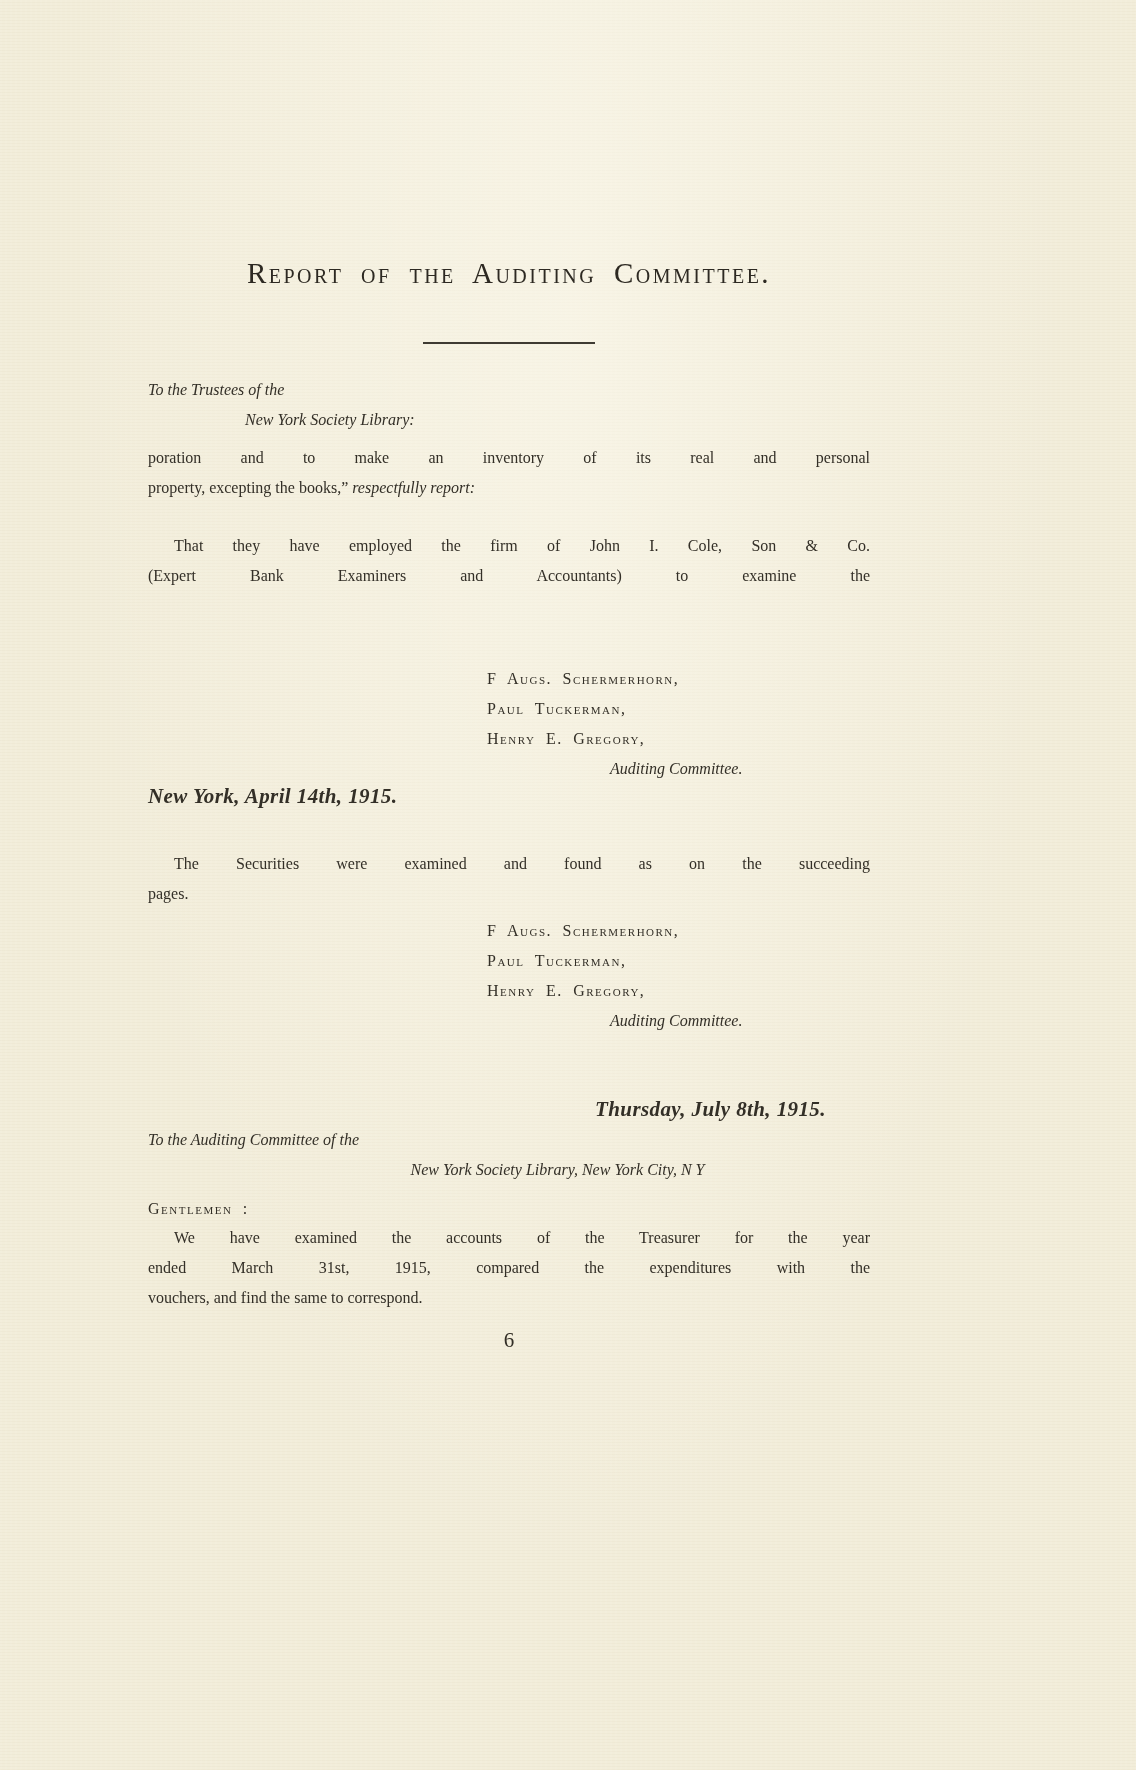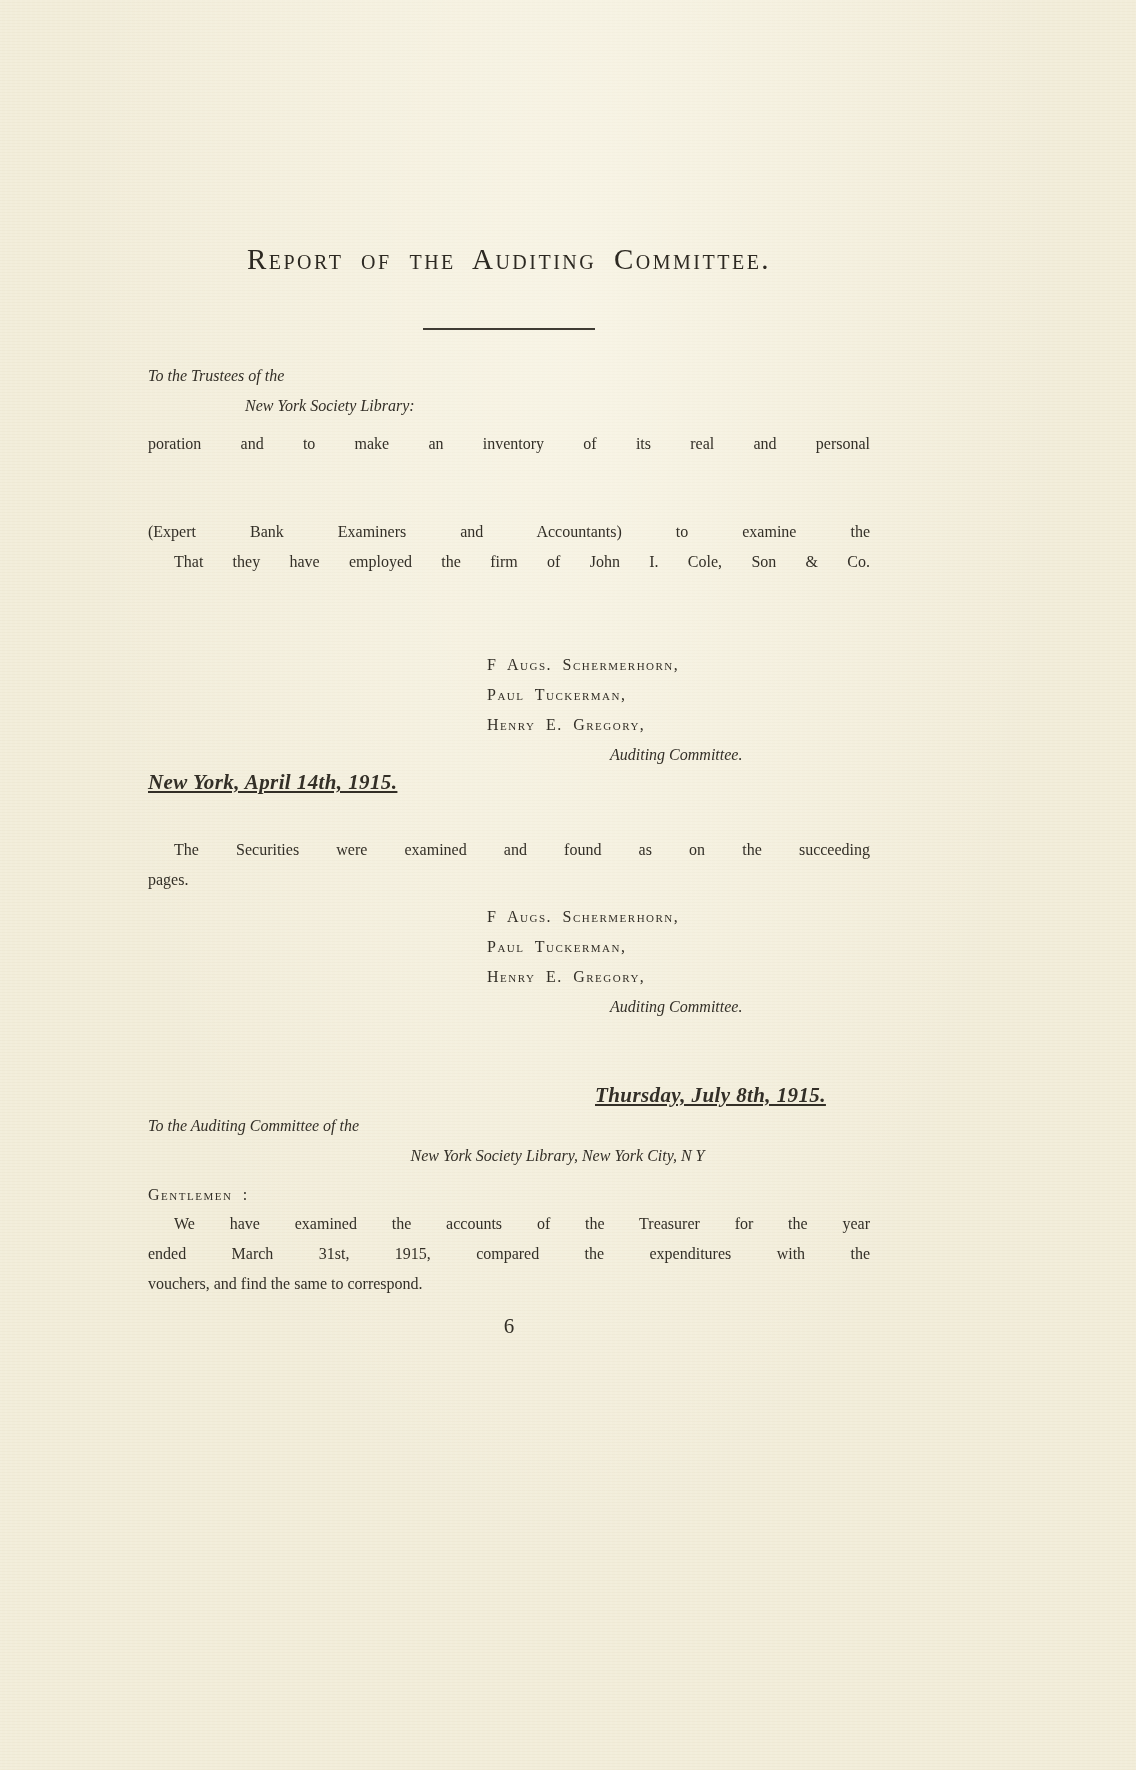--- a/index.html
+++ b/index.html
@@ -18,42 +18,42 @@
       repeating-linear-gradient(90deg, rgba(255,255,255,0.06) 0 2px, rgba(0,0,0,0) 2px 5px);
     overflow:hidden;
     font-family:"Liberation Serif", serif;
     color:var(--ink);
   }
   .content{
     position:absolute;
     left:148px;top:0;
     width:722px;height:100%;
   }
-  .content > div{position:absolute;left:0;right:0;}
+  .content > div{position:absolute;left:0;right:0;margin-top:14px;}
   .title{
     text-align:center;
     font-size:29px;
     line-height:36px;
     font-variant:small-caps;
     letter-spacing:2.5px;
     word-spacing:8px;
     color:#2d2922;
   }
   .rule{
     left:50% !important;right:auto !important;
     transform:translateX(-50%);
     width:172px;height:2px;
     background:var(--rule);
   }
   .sect{font-size:16px;}
   .ln{line-height:30px;white-space:normal;}
   .ln.j{text-align:justify;text-align-last:justify;}
   .sect.ital .ln{line-height:30px;}
   .it{font-style:italic;}
-  .bd{font-weight:bold;text-decoration:underline;}
+  .bd{font-weight:bold;}
   .sc{font-variant:small-caps;letter-spacing:1.5px;word-spacing:5px;text-align:center;}
   .sect.sig .ln{line-height:30px;}
   .sect.dateline{font-size:21px;}
   .sect.dateline .ln{line-height:26px;letter-spacing:0.4px;}
   .pagenum{
     text-align:center;
     font-size:21px;line-height:26px;
   }
 </style>
 </head>
@@ -62,24 +62,25 @@
 <div class="page">
   <div class="content">
       <div class="title" style="top: 241px;">Report of the Auditing Committee.</div>
       <div class="rule" style="top: 328px;"></div>
       <div class="sect ital" style="top: 361px;">
         <div class="ln"><span class="it">To the Trustees of the</span></div>
         <div class="ln" style="padding-left: 97px;"><span class="it">New York Society Library:</span></div>
       </div>
       <div class="sect body" style="top: 429px;">
         <div class="ln j"><span class="">poration and to make an inventory of its real and personal</span></div>
+        <div class="ln"><span class="">property, excepting the books,” </span><span class="it">respectfully report:</span></div>
       </div>
       <div class="sect body" style="top: 517px;">
+        <div class="ln j" style="padding-left: 26px;"><span class="">That they have employed the firm of John I. Cole, Son &amp; Co.</span></div>
         <div class="ln j"><span class="">(Expert Bank Examiners and Accountants) to examine the</span></div>
-        <div class="ln j" style="padding-left: 26px;"><span class="">That they have employed the firm of John I. Cole, Son &amp; Co.</span></div>
       </div>
       <div class="sect body sig" style="top: 650px;">
         <div class="ln" style="padding-left: 339px;"><span class="sc">F Augs. Schermerhorn,</span></div>
         <div class="ln" style="padding-left: 339px;"><span class="sc">Paul Tuckerman,</span></div>
         <div class="ln" style="padding-left: 339px;"><span class="sc">Henry E. Gregory,</span></div>
         <div class="ln" style="padding-left: 462px;"><span class="it">Auditing Committee.</span></div>
       </div>
       <div class="sect dateline" style="top: 769px;">
         <div class="ln"><span class="it  bd">New York, April 14th, 1915.</span></div>
       </div>

